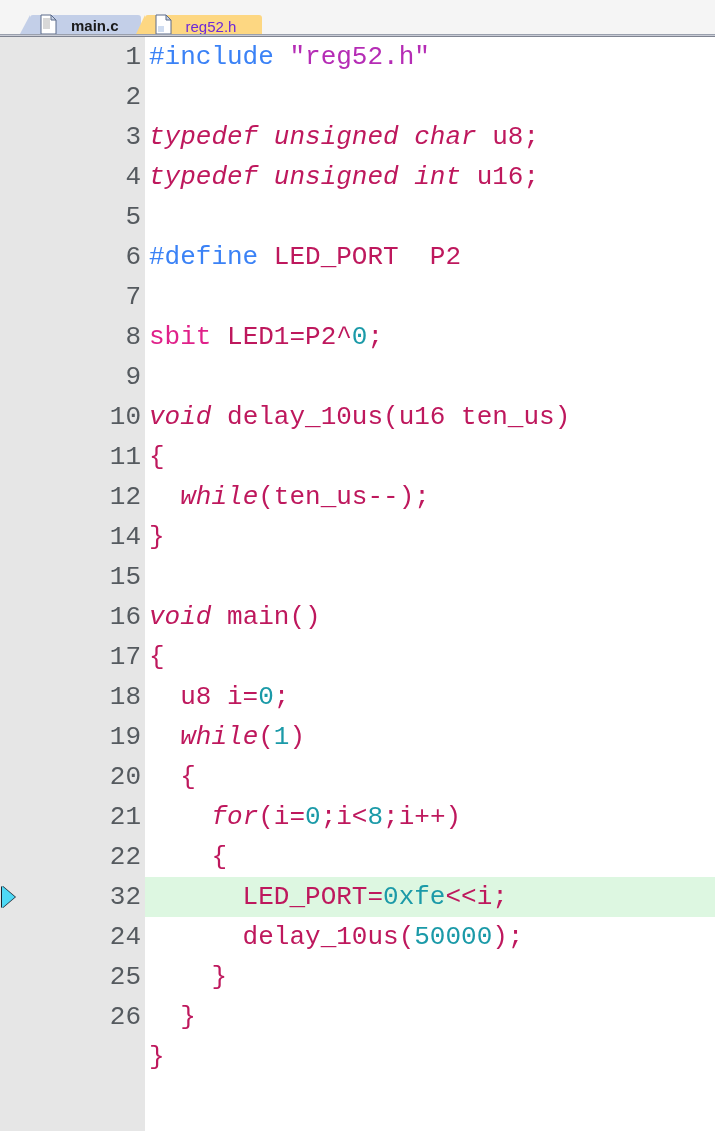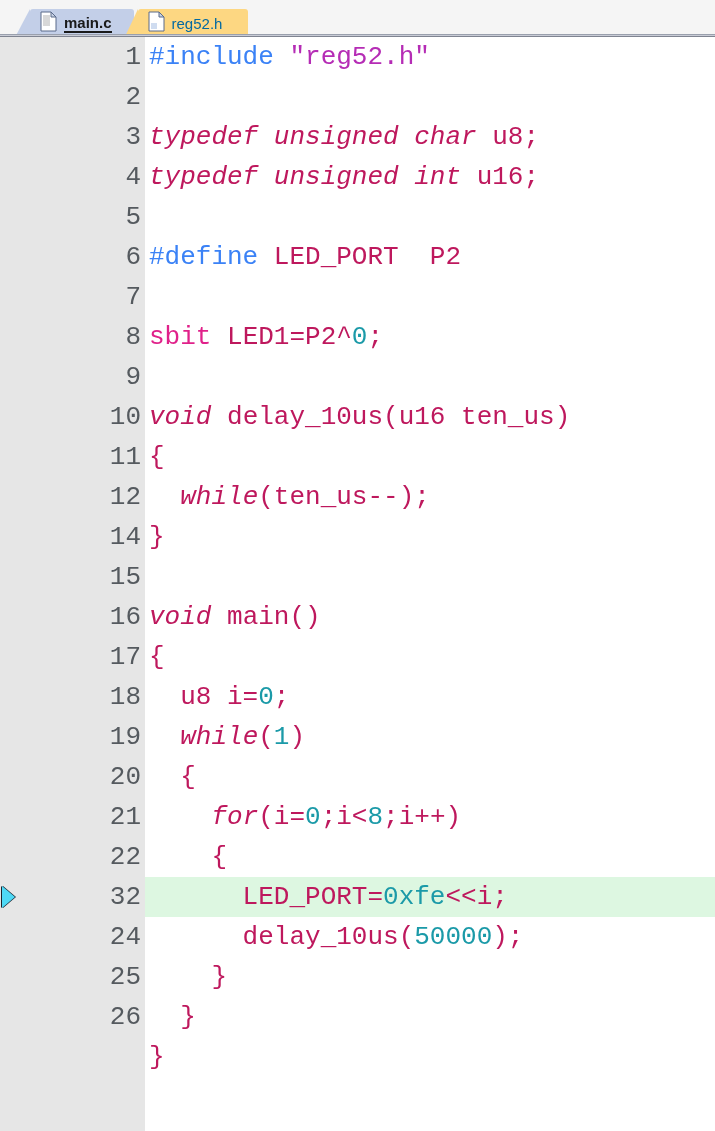--- a/index.html
+++ b/index.html
@@ -25,24 +25,24 @@
     box-sizing: border-box;
   }
   #tabbar::after {
     content: "";
     position: absolute;
     left: 0; right: 0; bottom: 0;
     height: 3px;
     background: linear-gradient(to bottom, #9aa0ad 0px, #9aa0ad 1px, #c9ccd6 1px, #c9ccd6 2px, #7f8491 2px, #7f8491 3px);
   }
   .tab {
-    height: 28px;
+    height: 22px;
     display: flex;
     align-items: center;
-    gap: 7px;
+    gap: 14px;
     padding: 0 16px 0 10px;
     box-sizing: border-box;
     font-size: 15px;
     position: relative;
     border-top-left-radius: 3px;
     border-top-right-radius: 3px;
   }
   .tab-main {
     background: #c3cfe8;
     color: #1a1a1a;
@@ -55,21 +55,21 @@
     position: absolute;
     left: -18px;
     top: 0;
     width: 0; height: 0;
     border-style: solid;
     border-width: 0 0 34px 18px;
     border-color: transparent transparent #c3cfe8 transparent;
   }
   .tab-reg {
     background: #fdd782;
-    color: #0369a1;
+    color: #6d28d9;
     margin-left: 4px;
     padding-right: 26px;
   }
   .tab-reg::before {
     content: "";
     position: absolute;
     left: -16px;
     top: 0;
     width: 0; height: 0;
     border-style: solid;

